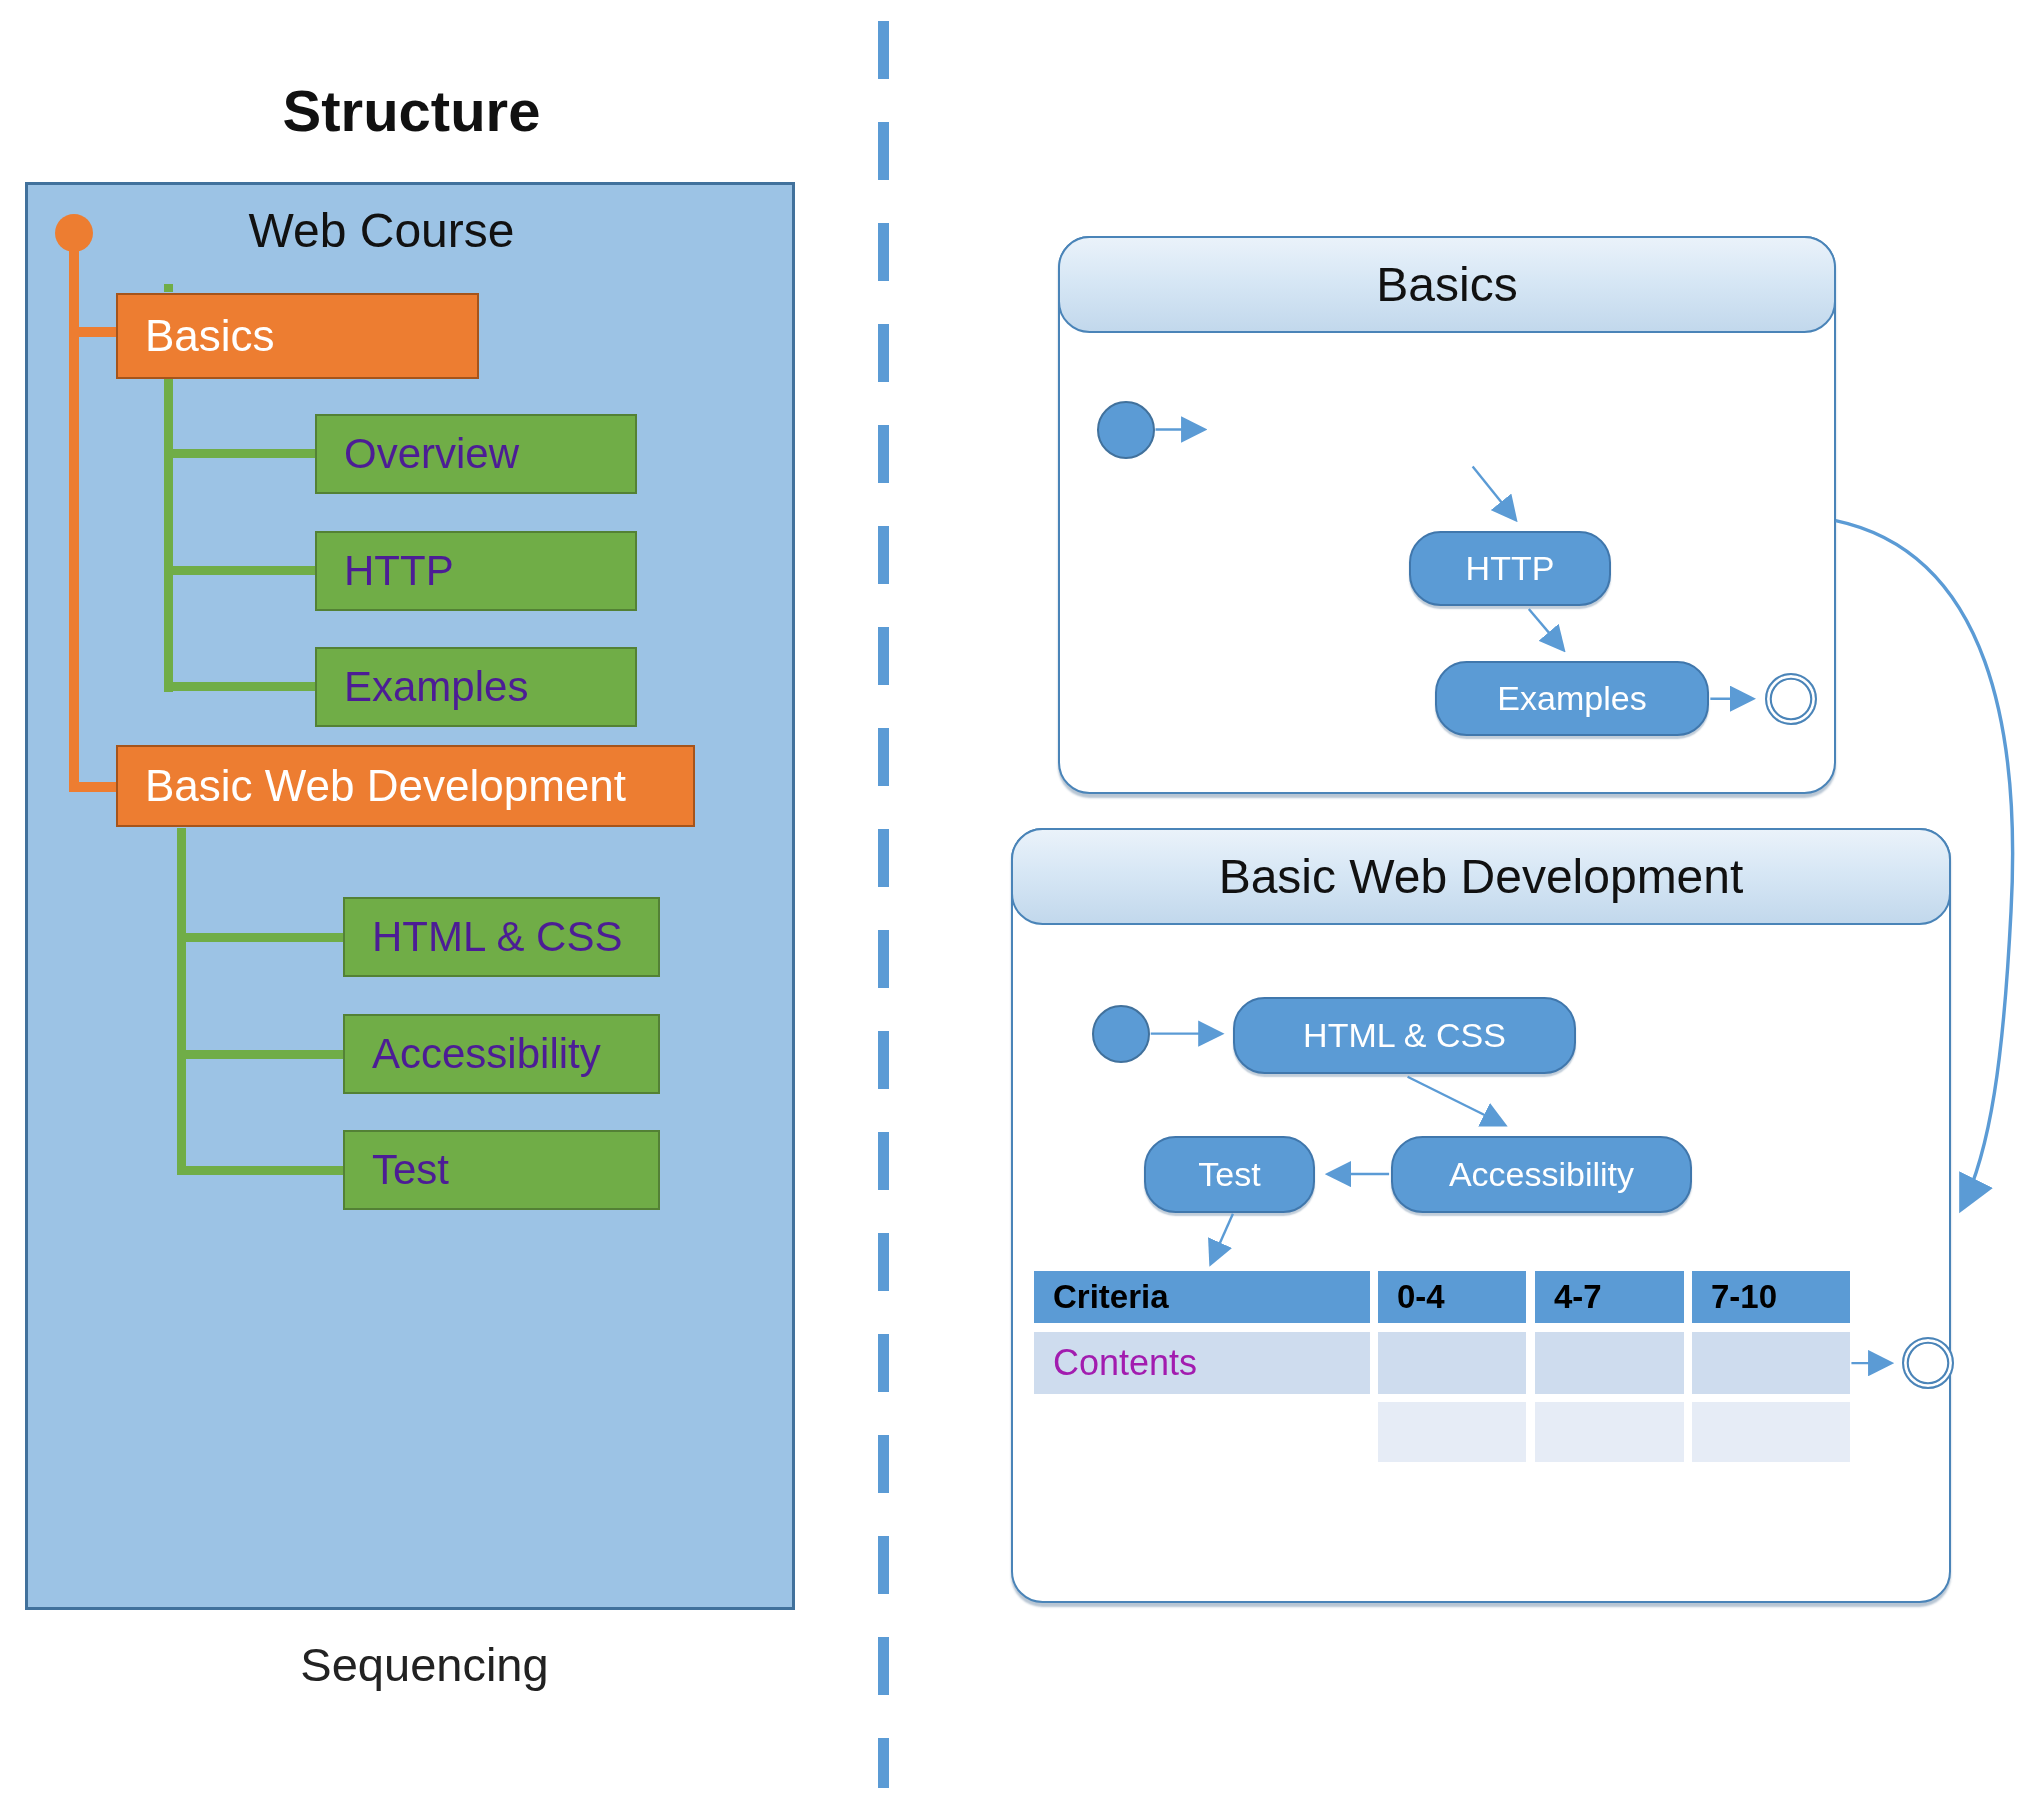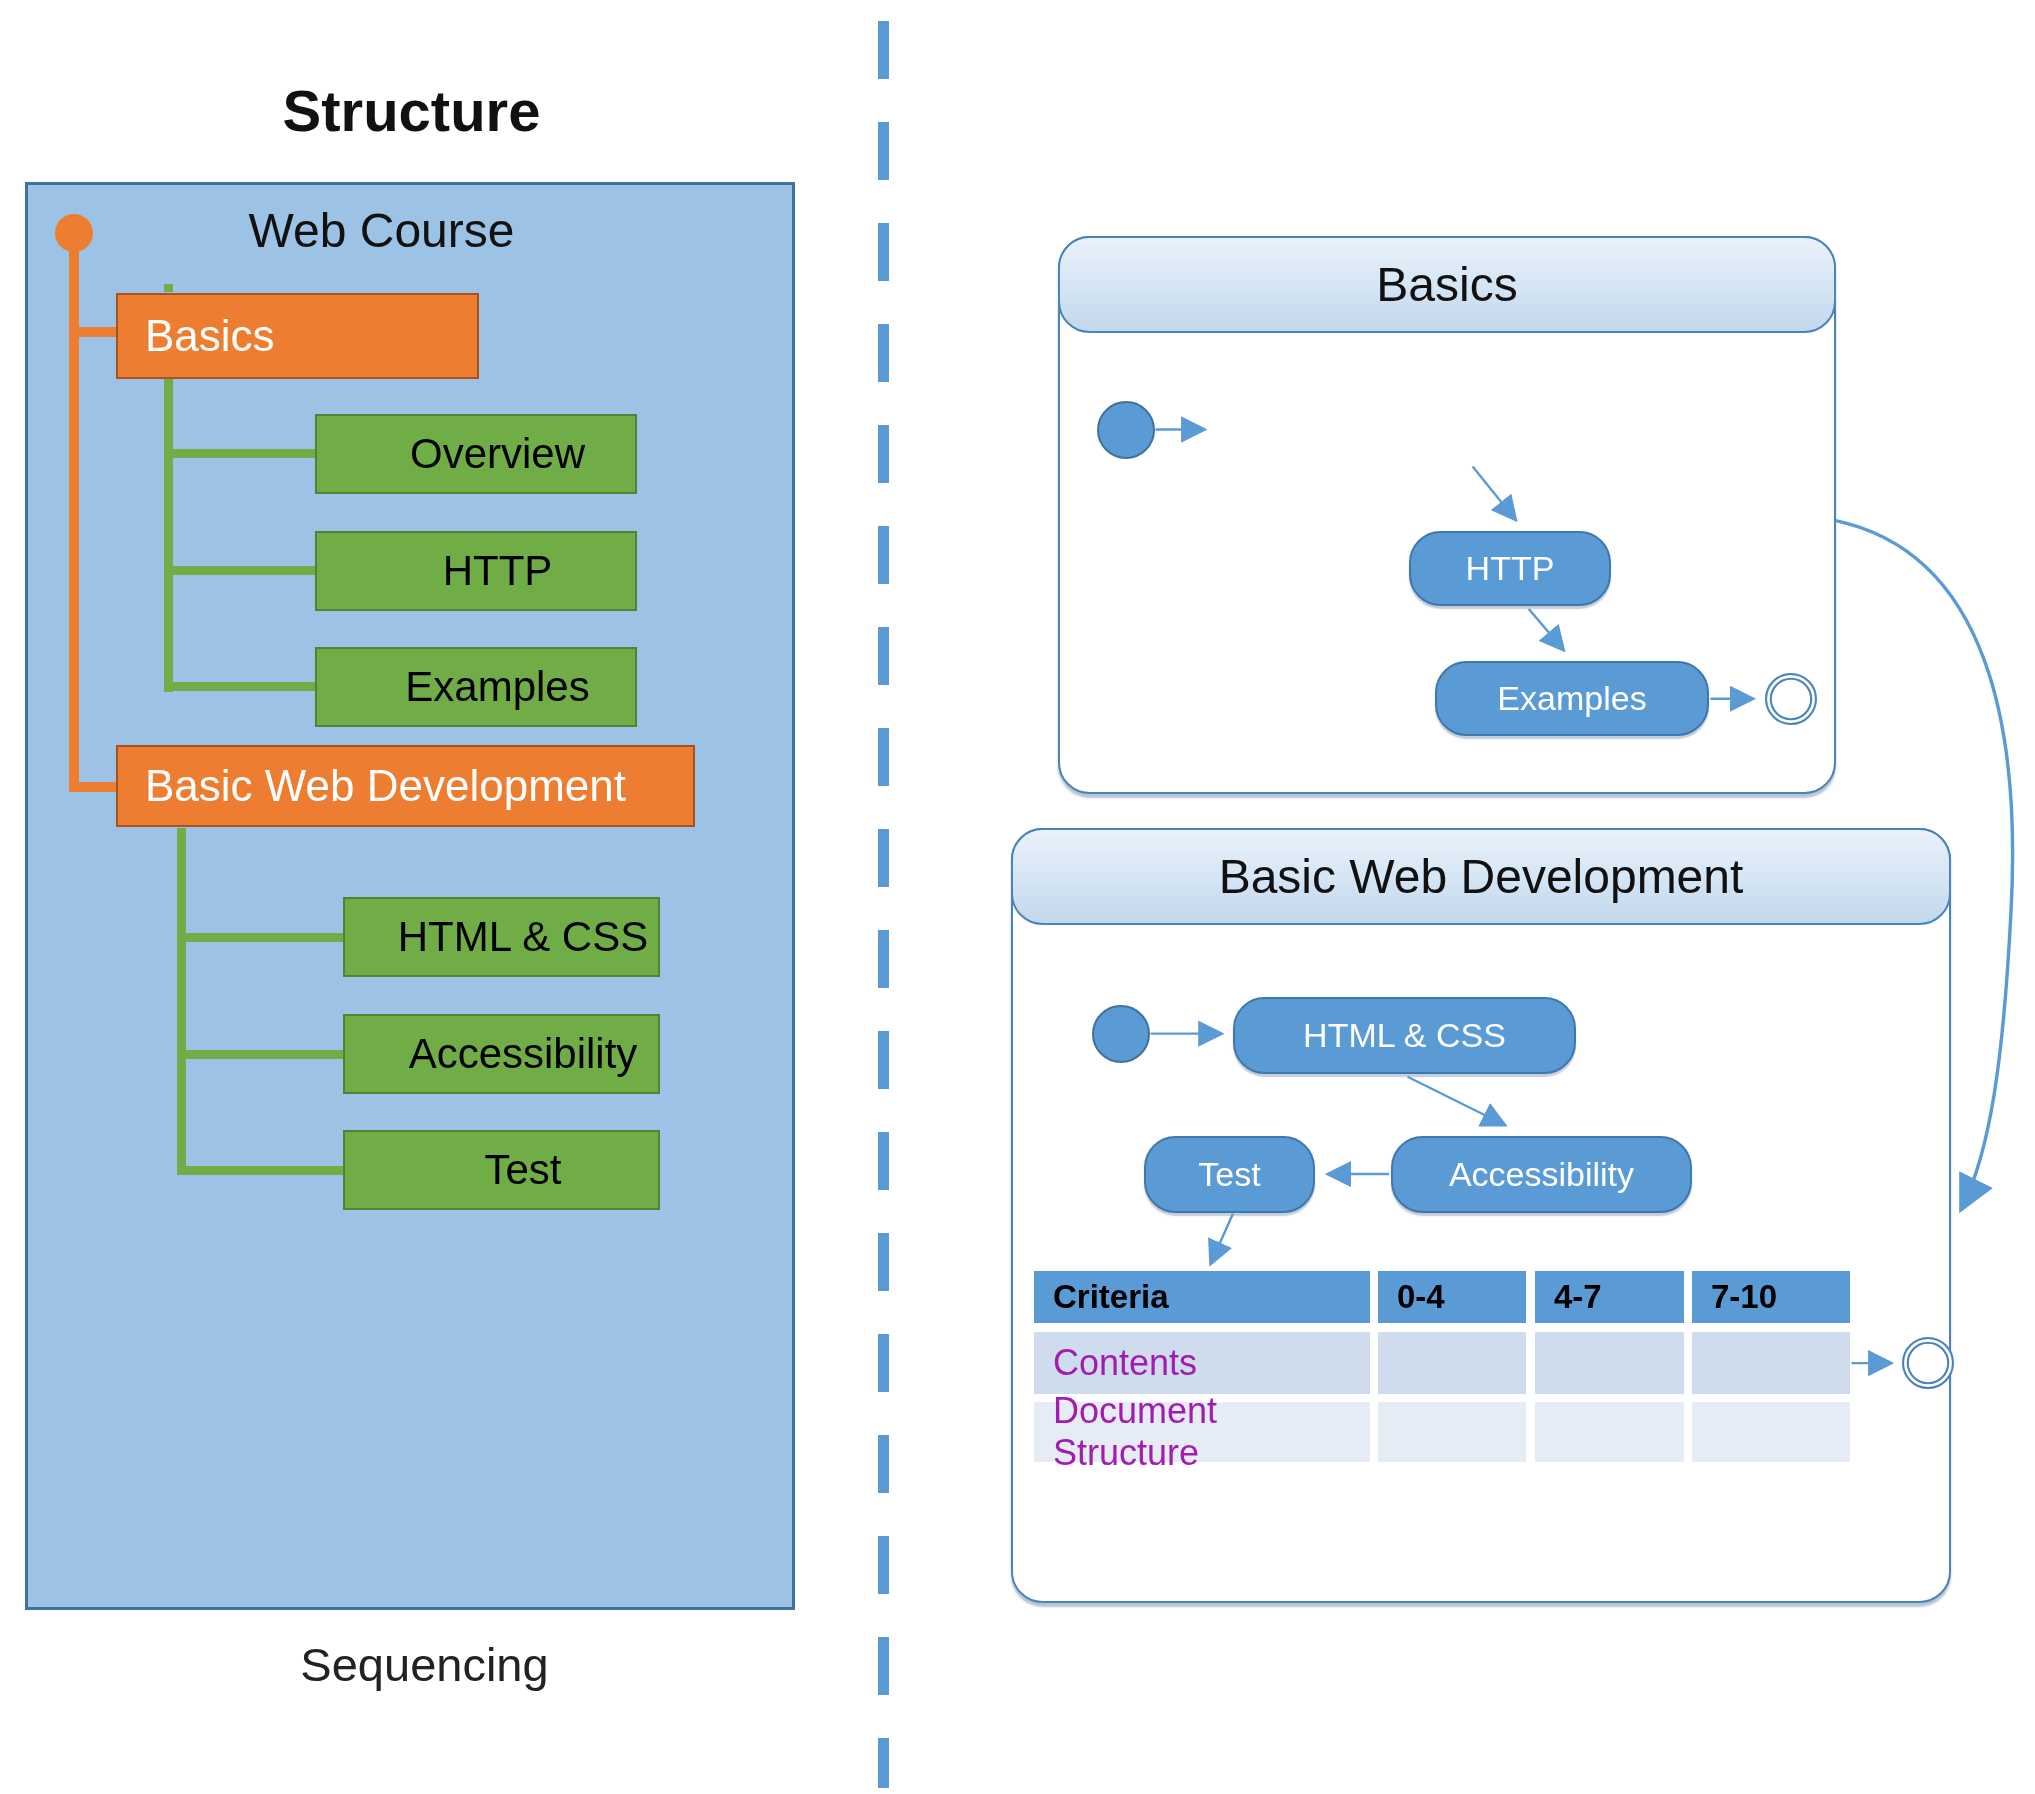--- a/index.html
+++ b/index.html
@@ -9,21 +9,21 @@
   }
   .abs{position:absolute;}
   
   .section-title{font-size:58px;font-weight:bold;color:#111;text-align:center;white-space:nowrap;}
   #structure-panel{left:25px;top:182px;width:770px;height:1428px;background:#9CC3E5;border:3.4px solid #41719C;box-sizing:border-box;}
   #web-course{left:176px;top:203px;width:411px;font-size:48px;color:#111;text-align:center;white-space:nowrap;}
   #root-dot{left:55px;top:214px;width:38px;height:38px;border-radius:50%;background:#ED7D31;}
   .oline{background:#ED7D31;}
   .gline{background:#70AD47;}
   .box-orange{background:#ED7D31;border:2.7px solid #A5541B;box-sizing:border-box;color:#fff;font-size:44px;display:flex;align-items:center;padding-left:27px;}
-  .box-green{background:#70AD47;border:2.7px solid #538135;box-sizing:border-box;color:#000000;font-size:42px;display:flex;align-items:center;padding-left:43px;justify-content:center;}
+  .box-green{background:#70AD47;border:2.7px solid #538135;box-sizing:border-box;color:#4c1d95;font-size:42px;display:flex;align-items:center;padding-left:27px;}
   #sequencing{left:219px;top:1637px;width:411px;font-size:47px;color:#222;text-align:center;white-space:nowrap;}
   
   #divider{left:878px;top:20.6px;width:11px;height:1767px;
     background:repeating-linear-gradient(180deg,#5B9BD5 0 58px,transparent 58px 101px);}
   
   .nav-container{background:#ffffff;border:2.7px solid #4A84B8;border-radius:31.5px;box-sizing:border-box;
     box-shadow:0 3.4px 2.1px rgba(50,90,130,0.35);}
   .nav-header{background:linear-gradient(180deg,#EAF2FA 0%,#D7E7F5 45%,#C2D8EC 100%);
     border:2.7px solid #4A84B8;border-radius:31.5px;box-sizing:border-box;
     display:flex;align-items:center;justify-content:center;
@@ -143,23 +143,20 @@
       <span>7-10</span>
     </div>
 
   <div class="abs td-cell row1" style="left:1034px;top:1332px;width:336px;height:62px;">
       <span>Contents</span>
     </div>
   <div class="abs td-cell row1" style="left:1378px;top:1332px;width:148px;height:62px;"></div>
   <div class="abs td-cell row1" style="left:1535px;top:1332px;width:149px;height:62px;"></div>
   <div class="abs td-cell row1" style="left:1692px;top:1332px;width:158px;height:62px;"></div>
 
-  <div class="abs td-cell row2" style="left:1034px;top:1402px;width:336px;height:60px;">
-      <span>Document Structure</span>
-    </div>
   <div class="abs td-cell row2" style="left:1378px;top:1402px;width:148px;height:60px;"></div>
   <div class="abs td-cell row2" style="left:1535px;top:1402px;width:149px;height:60px;"></div>
   <div class="abs td-cell row2" style="left:1692px;top:1402px;width:158px;height:60px;"></div>
 
   <div class="abs node-end" style="left:1902px;top:1337px;width:52px;height:52px;"></div>
 
   <svg id="connector-layer" class="abs" width="2035" height="1794" viewBox="0 0 2971 2619">
     <defs>
       <marker id="ah" viewBox="0 0 10 10" refX="8.5" refY="5" markerWidth="11" markerHeight="11" orient="auto-start-reverse">
         <path d="M0,0 L10,5 L0,10 z" fill="#5B9BD5"></path>

